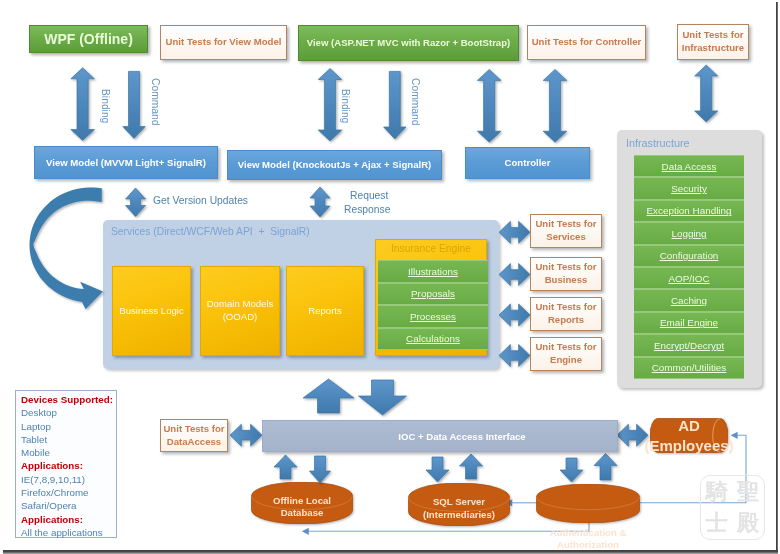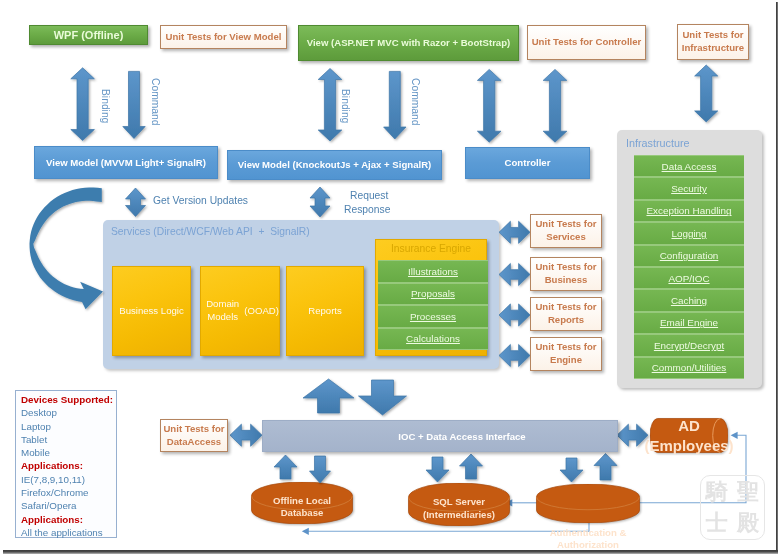--- a/index.html
+++ b/index.html
@@ -153,25 +153,25 @@
         <path d="M 285.5 455 L 297 467 L 291 467 L 291 479 L 280 479 L 280 467 L 274 467 Z" fill="url(#agv)"></path>
         <path d="M 314.5 456 L 325.5 456 L 325.5 471 L 330.5 471 L 320 483 L 309.5 471 L 314.5 471 Z" fill="url(#agv)"></path>
         <path d="M 432 457 L 443 457 L 443 470 L 449 470 L 437.5 482 L 426 470 L 432 470 Z" fill="url(#agv)"></path>
         <path d="M 471 454 L 482.5 466 L 476.5 466 L 476.5 479 L 465.5 479 L 465.5 466 L 459.5 466 Z" fill="url(#agv)"></path>
         <path d="M 566 458 L 577 458 L 577 470 L 583 470 L 571.5 482 L 560 470 L 566 470 Z" fill="url(#agv)"></path>
         <path d="M 605.5 453.5 L 617 465.5 L 611 465.5 L 611 480 L 600 480 L 600 465.5 L 594 465.5 Z" fill="url(#agv)"></path>
         <path d="M 101.8 188.3 L 97.6 187.7 L 93.4 187.4 L 89.1 187.4 L 84.9 187.7 L 80.7 188.2 L 76.6 189.0 L 72.5 190.1 L 68.5 191.4 L 64.6 193.0 L 60.8 194.8 L 57.2 196.8 L 53.8 199.1 L 50.5 201.6 L 47.4 204.4 L 44.5 207.3 L 41.8 210.4 L 39.4 213.6 L 37.2 217.0 L 35.3 220.6 L 33.6 224.2 L 32.2 228.0 L 31.1 231.8 L 30.3 235.7 L 29.8 239.7 L 29.5 243.6 L 29.6 247.6 L 29.9 251.6 L 30.5 255.5 L 31.4 259.4 L 32.6 263.2 L 34.1 266.9 L 35.9 270.5 L 37.9 274.0 L 40.1 277.4 L 42.6 280.6 L 45.4 283.6 L 48.3 286.5 L 51.5 289.1 L 54.8 291.6 L 58.3 293.8 L 62.0 295.8 L 65.8 297.6 L 69.7 299.1 L 73.7 300.3 L 77.8 301.3 L 82.0 302.0 L 85.6 309.3 L 103.0 291.5 L 80.1 281.8 L 83.8 289.1 L 80.4 288.7 L 77.0 288.2 L 73.7 287.4 L 70.5 286.4 L 67.3 285.3 L 64.2 283.9 L 61.1 282.3 L 58.2 280.5 L 55.5 278.6 L 52.8 276.5 L 50.3 274.2 L 47.9 271.7 L 45.7 269.1 L 43.7 266.4 L 41.8 263.6 L 40.0 260.6 L 38.4 257.4 L 37.0 254.2 L 35.6 250.9 L 34.0 247.4 L 33.3 243.7 L 35.1 240.2 L 36.5 236.8 L 38.0 233.5 L 39.5 230.4 L 41.2 227.4 L 43.1 224.4 L 45.1 221.7 L 47.2 219.0 L 49.5 216.6 L 52.0 214.2 L 54.6 212.1 L 57.4 210.1 L 60.2 208.2 L 63.2 206.6 L 66.3 205.2 L 69.5 203.9 L 72.7 202.9 L 76.0 202.0 L 79.4 201.4 L 82.7 201.0 L 86.1 200.8 L 89.5 200.8 L 92.9 201.0 L 96.2 201.5 L 101.8 202.1 Z" fill="#3e7dae" stroke="none"></path>
       </g>
   </svg>
 
-  <div class="abs greenbox" style="left:29px;top:25px;width:119px;height:20px;font-size:11px;">
+  <div class="abs greenbox" style="left:29px;top:25px;width:119px;height:28px;font-size:14px;">
     <span>WPF (Offline)</span>
   </div>
 
-  <div class="abs utbox" style="left:160px;top:25px;width:127px;height:24px;font-size:9.6px;">
+  <div class="abs utbox" style="left:160px;top:25px;width:127px;height:35px;font-size:9.6px;">
     <span>Unit Tests for View Model</span>
   </div>
 
   <div class="abs greenbox" style="left:298px;top:25px;width:221px;height:36px;font-size:9.6px;">
     <span>View (ASP.NET MVC with Razor + BootStrap)</span>
   </div>
 
   <div class="abs utbox" style="left:527px;top:25px;width:119px;height:35px;font-size:9.6px;">
     <span>Unit Tests for Controller</span>
   </div>
@@ -203,21 +203,21 @@
   <div class="abs arrow-label" style="left:153px;top:195px;font-size:10.3px;">
     <span>Get Version Updates</span></div>
   <div class="abs arrow-label" style="left:350px;top:190px;font-size:10.3px;">
     <span>Request</span></div>
   <div class="abs arrow-label" style="left:344px;top:204px;font-size:10.3px;">
     <span>Response</span></div>
 
   <div class="abs goldbox" style="left:112px;top:266px;width:79px;height:90px;font-size:9.6px;">
     <span>Business Logic</span>
   </div>
-  <div class="abs goldbox" style="left:200px;top:266px;width:80px;height:90px;font-size:9.6px;flex-direction:row;">
+  <div class="abs goldbox" style="left:200px;top:266px;width:80px;height:90px;font-size:9.6px;flex-direction:column;">
     <span>Domain Models</span>
     <span>(OOAD)</span>
   </div>
   <div class="abs goldbox" style="left:286px;top:266px;width:78px;height:90px;font-size:9.6px;">
     <span>Reports</span>
   </div>
 
   <div class="abs goldbox" style="left:375px;top:239px;width:112px;height:117px;font-size:10.3px;align-items:flex-start;justify-content:center;padding-top:2px;">
     <span style="color:#d8a700;">Insurance Engine</span>
   </div>

